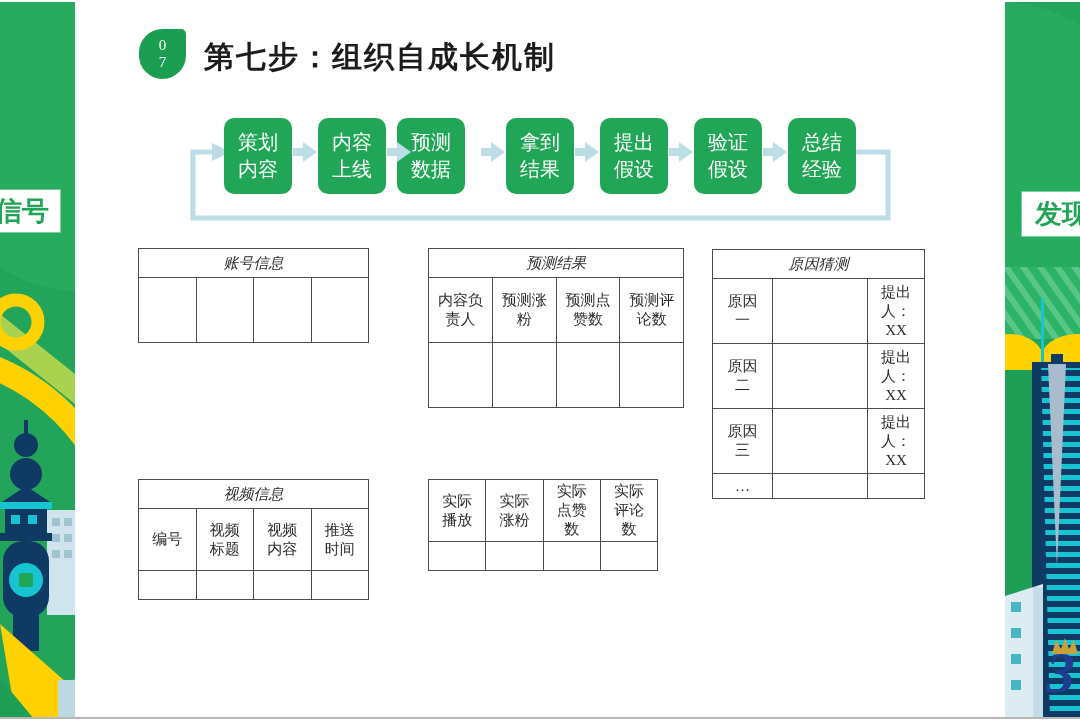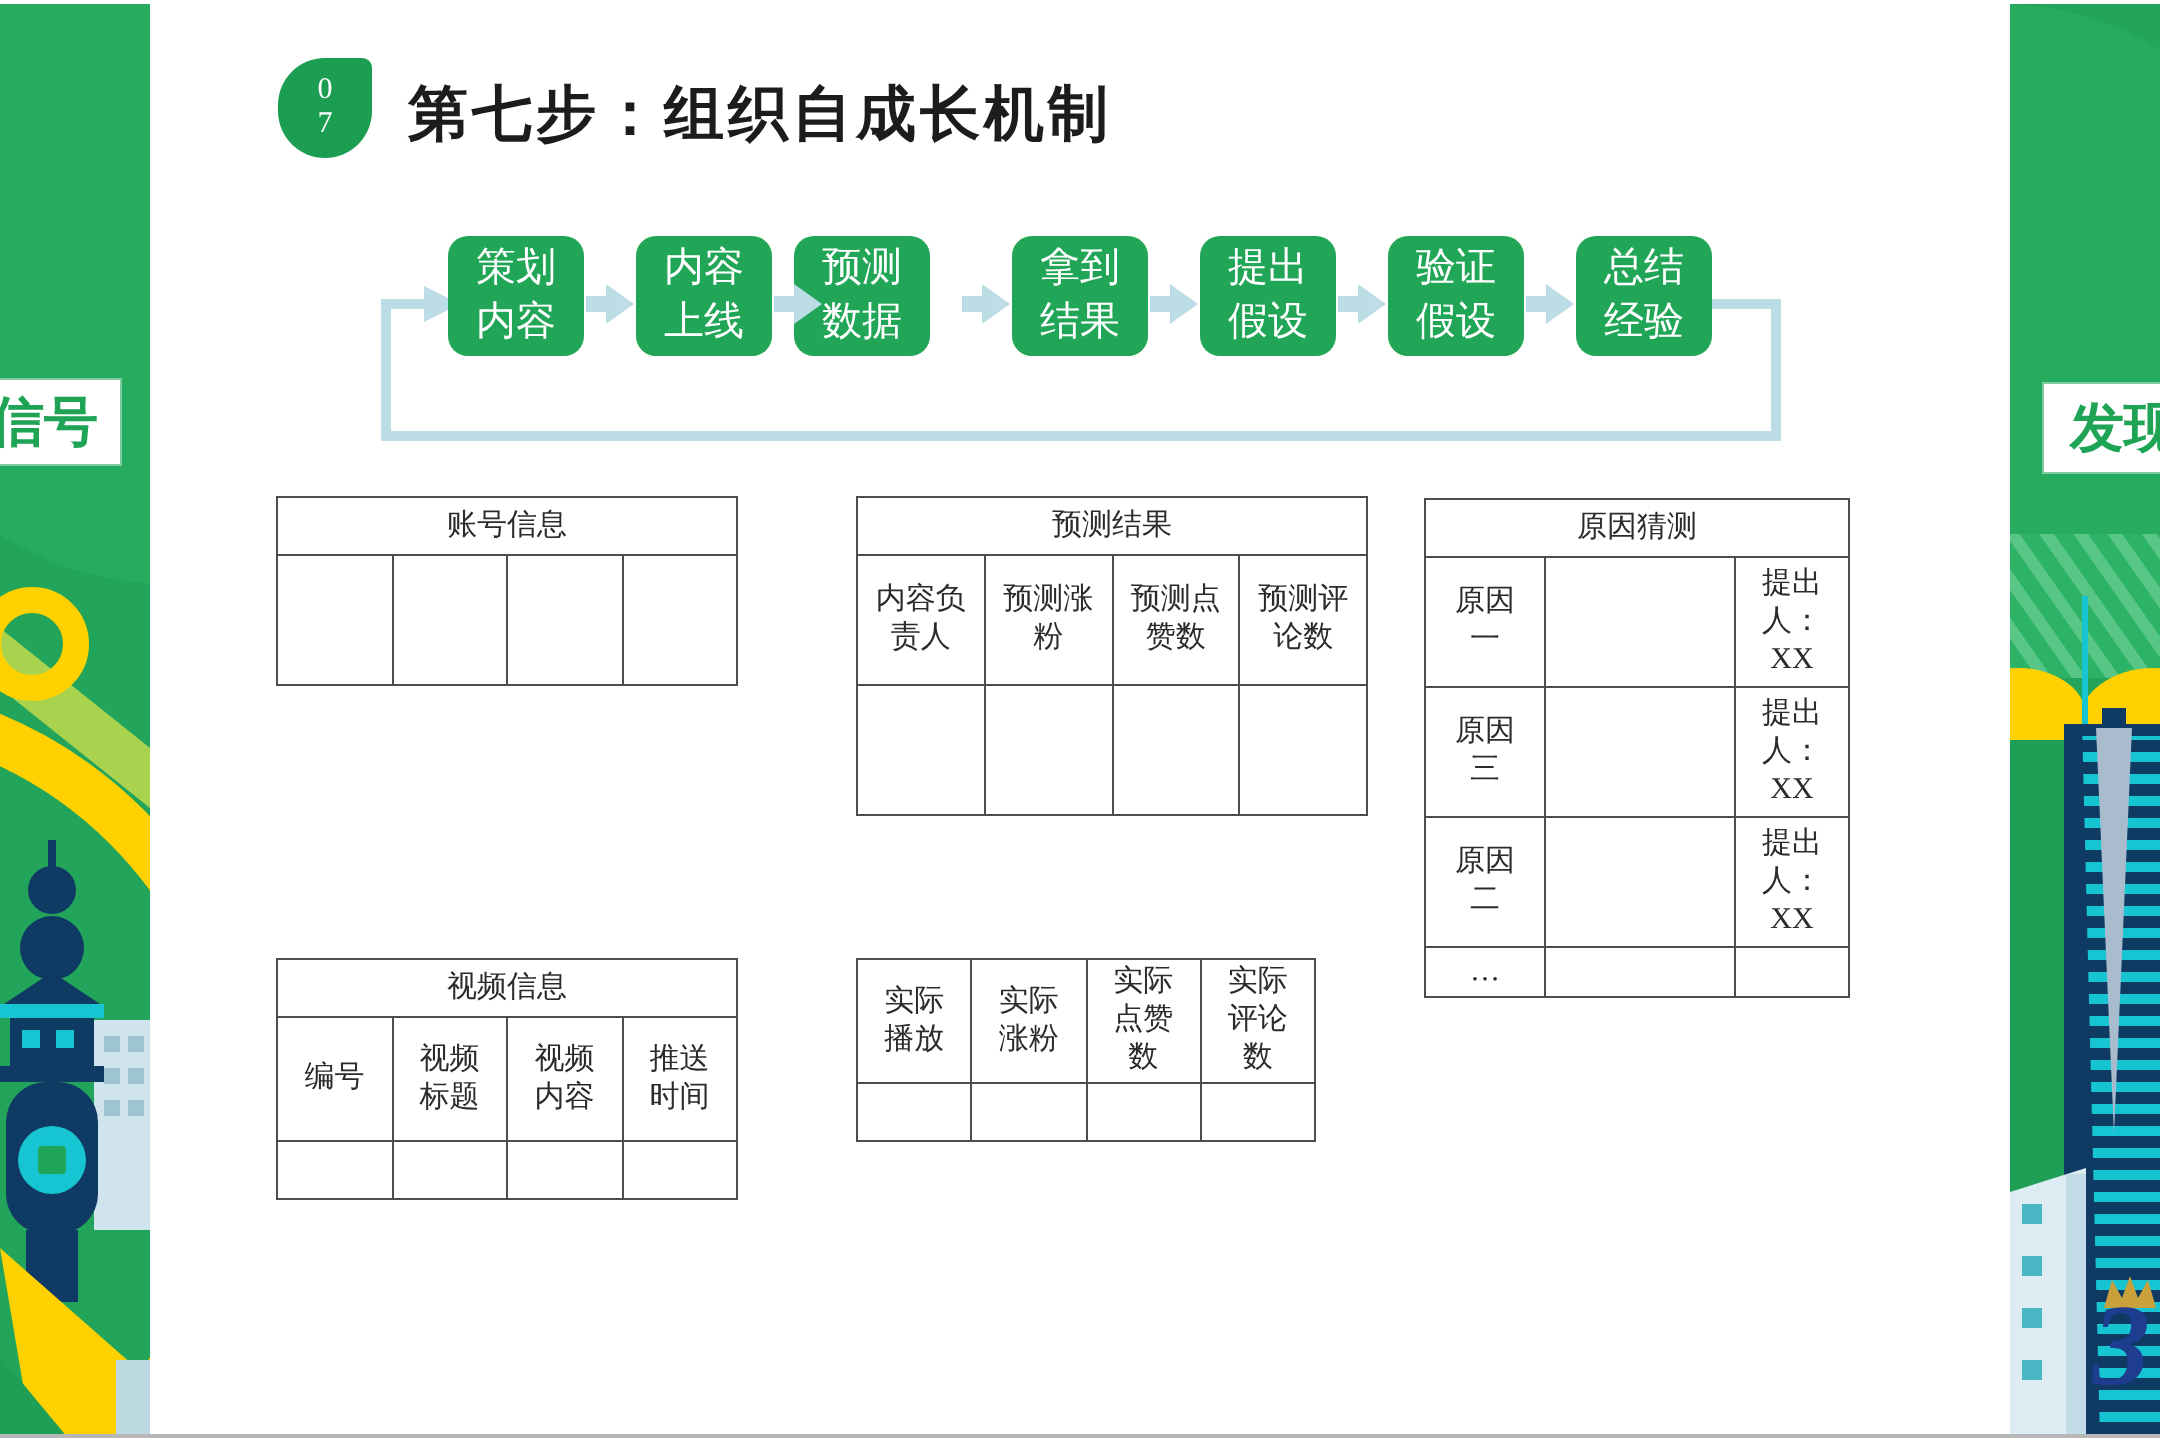--- a/index.html
+++ b/index.html
@@ -21,31 +21,31 @@
 
   
   .badge{position:absolute;left:139px;top:29px;width:47px;height:50px;background:#1b9e51;
          border-radius:24px 5px 24px 24px;color:#fff;display:flex;flex-direction:column;
          align-items:center;justify-content:center;font-size:15px;line-height:17px;z-index:3;}
   .title{position:absolute;left:204px;top:37px;margin:0;font-size:30px;font-weight:700;
          letter-spacing:2px;color:#1c1c1c;z-index:3;white-space:nowrap;}
 
   
   .loop{position:absolute;left:188px;top:143px;z-index:1;}
-  .fbox{position:absolute;top:118px;width:68px;height:60px;background:#21a657;border-radius:10px;
+  .fbox{position:absolute;top:118px;width:68px;height:76px;background:#21a657;border-radius:10px;
         color:#fff;font-size:20px;line-height:27px;display:flex;flex-direction:column;
         align-items:center;justify-content:center;z-index:2;}
   .farrow{position:absolute;top:141px;z-index:2;}
 
   
   table.tbl{position:absolute;border-collapse:collapse;table-layout:fixed;background:#fff;z-index:2;}
   table.tbl td{border:1px solid #4d4d4d;text-align:center;vertical-align:middle;
                color:#2b2b2b;font-size:15px;line-height:19px;padding:0 8px;
                overflow:hidden;word-break:break-all;}
-  td.ttl{height:28px;padding:0 2px;}
+  td.ttl{height:28px;padding:0 2px;font-style:italic;}
   .t-acc td.hd,.t-pred td.hd{height:64px;}
   .t-acc td.bd,.t-pred td.bd{height:64px;}
   .t-vid td.hd,.t-act td.hd{height:61px;}
   .t-vid td.bd,.t-act td.bd{height:28px;}
   .t-causes td.r{height:64px;}
   .t-causes td.rl{height:24px;}
 </style>
 </head>
 <body>
 
@@ -219,26 +219,26 @@
     <tbody>
         <tr>
           <td class="ttl" colspan="3">原因猜测</td>
         </tr>
     <tr>
       <td class="r">原因一</td>
       <td class="r"></td>
       <td class="r">提出人：XX</td>
     </tr>
     <tr>
-      <td class="r">原因三</td>
+      <td class="r">原因二</td>
       <td class="r"></td>
       <td class="r">提出人：XX</td>
     </tr>
     <tr>
-      <td class="r">原因二</td>
+      <td class="r">原因三</td>
       <td class="r"></td>
       <td class="r">提出人：XX</td>
     </tr>
     <tr>
       <td class="rl">…</td>
       <td class="rl"></td>
       <td class="rl"></td>
     </tr>
   </tbody>
     </table>

